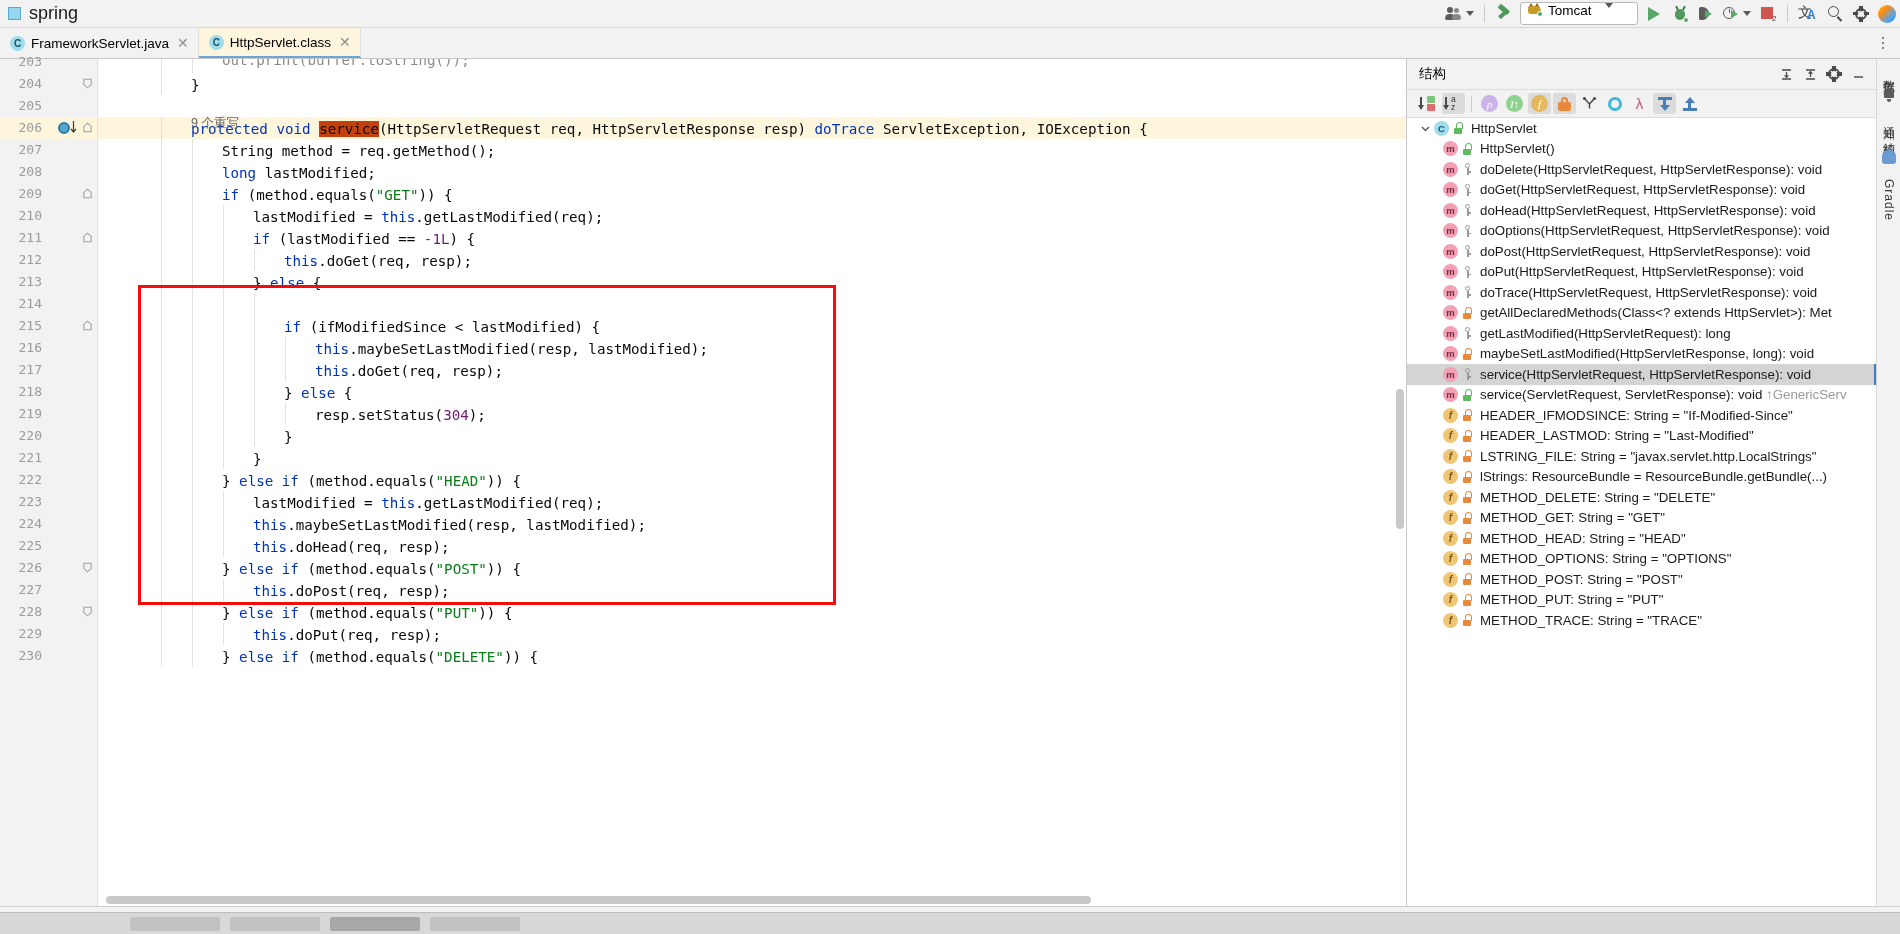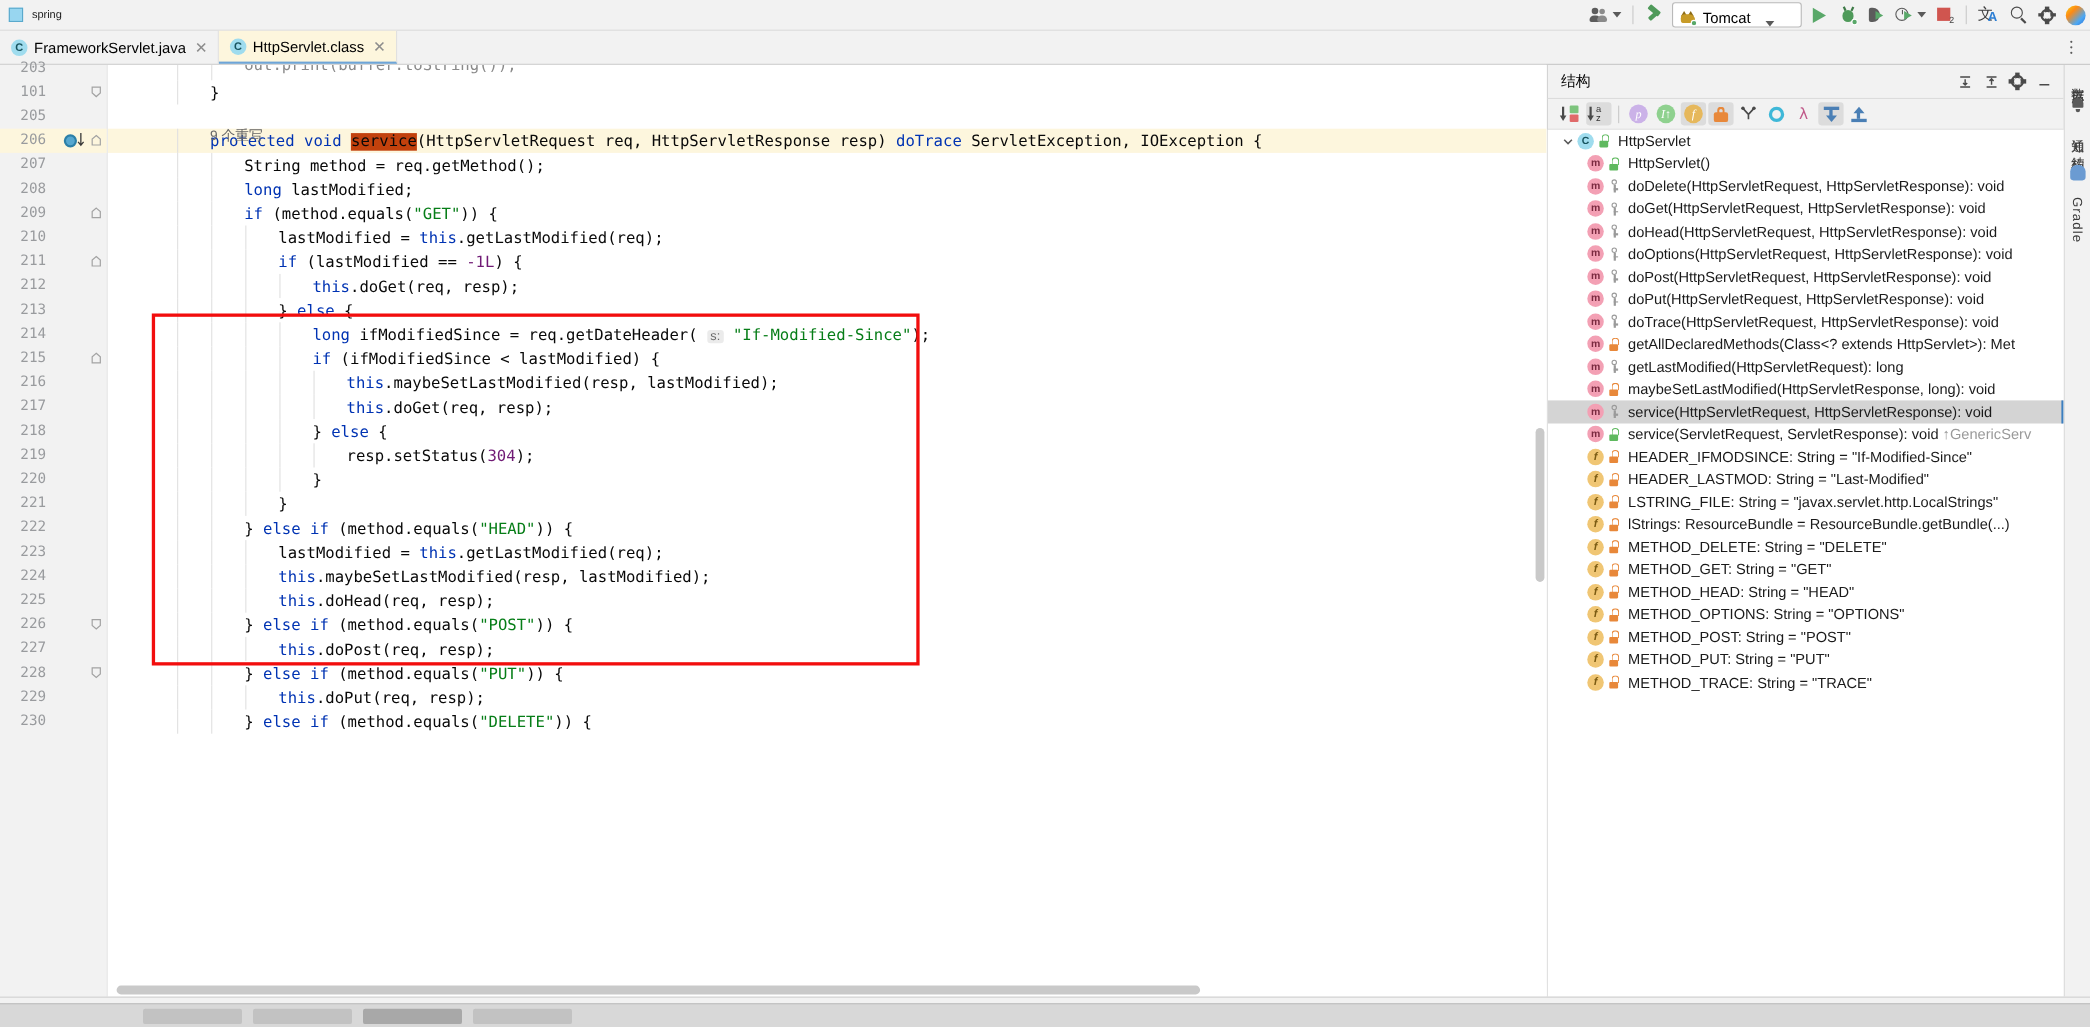--- a/index.html
+++ b/index.html
@@ -15,36 +15,36 @@
 
   
   .topbar {
     height: 28px; background: #f2f2f2; display: flex; align-items: center;
     border-bottom: 1px solid #d6d6d6; flex: 0 0 28px; padding-left: 8px;
   }
   .proj-icon {
     width: 13px; height: 13px; background: #98d6f0; border: 1px solid #5aa9cc;
     display: inline-block; margin-right: 8px; flex: 0 0 13px;
   }
-  .proj-name { font-size: 10px; color: #1a1a1a; }
+  .proj-name { font-size: 18px; color: #1a1a1a; }
   .topbar-spacer { flex: 1 1 auto; }
   .tb-group { display: flex; align-items: center; height: 28px; }
   .tb-btn {
     display: flex; align-items: center; justify-content: center;
     height: 24px; min-width: 24px; padding: 0 3px; margin: 0 1px;
     cursor: default;
   }
   .tb-sep { width: 1px; height: 17px; background: #c9c9c9; margin: 0 6px; }
   .caret-dn {
     width: 0; height: 0; border-left: 4px solid transparent;
     border-right: 4px solid transparent; border-top: 5px solid #5a5a5a;
     margin-left: 3px;
   }
   .runconfig {
-    display: flex; align-items: flex-end; height: 23px;
+    display: flex; align-items: flex-start; height: 23px;
     border: 1px solid #b9b9b9; border-radius: 3px; background: #fff;
     padding: 0 7px 0 6px; margin: 0 3px; min-width: 118px;
   }
   .runconfig .rc-label { font-size: 13.5px; margin: 0 10px 0 5px; }
   .tomcat-glyph { position: relative; width: 16px; height: 14px; }
   .tomcat-glyph .body {
     position: absolute; left: 1px; top: 3px; width: 13px; height: 8px;
     background: #c79b28; border-radius: 5px 7px 4px 4px;
   }
   .tomcat-glyph .ear1, .tomcat-glyph .ear2 {
@@ -474,21 +474,21 @@
       </div>
     </div>
   </div>
 
 
   <div class="main">
 
     <div class="editor-pane">
       <div class="gutter" id="gutter">
           <div class="ln" style="top: -5px;">203</div>
-          <div class="ln" style="top: 17px;">101</div>
+          <div class="ln" style="top: 17px;">204</div>
           <div class="fold" style="top: 19px;">
             <svg width="11" height="11" viewBox="0 0 11 11">
               <path d="M1.8 1.2 L9.2 1.2 L9.2 6.6 L5.5 9.8 L1.8 6.6 Z" fill="none" stroke="#a3a3a3" stroke-width="1.1"></path>
             </svg>
           </div>
           <div class="ln" style="top: 39px;">205</div>
           <div class="hl-row" style="top: 58px; left: 0px; right: 0px;"></div>
           <div class="ln" style="top: 61px;">206</div>
           <div class="fold" style="top: 63px;">
             <svg width="11" height="11" viewBox="0 0 11 11">
@@ -585,21 +585,20 @@
           <div class="ind-guide" style="left: 125px; top: 168px; height: 22px;"></div>
           <div class="codeline" style="top: 191px; left: 186px;"><span class="kw">this</span><span>.doGet(req, resp);</span></div>
           <div class="ind-guide" style="left: 63px; top: 190px; height: 22px;"></div>
           <div class="ind-guide" style="left: 94px; top: 190px; height: 22px;"></div>
           <div class="ind-guide" style="left: 125px; top: 190px; height: 22px;"></div>
           <div class="ind-guide" style="left: 156px; top: 190px; height: 22px;"></div>
           <div class="codeline" style="top: 213px; left: 155px;"><span>} </span><span class="kw">else</span><span> {</span></div>
           <div class="ind-guide" style="left: 63px; top: 212px; height: 22px;"></div>
           <div class="ind-guide" style="left: 94px; top: 212px; height: 22px;"></div>
           <div class="ind-guide" style="left: 125px; top: 212px; height: 22px;"></div>
-          <div class="codeline" style="top: 235px; left: 186px;"><span class="kw">long</span><span> ifModifiedSince = req.getDateHeader( </span><span class="hintchip">s:</span><span> </span><span class="str">"If-Modified-Since"</span><span>);</span></div>
           <div class="ind-guide" style="left: 63px; top: 234px; height: 22px;"></div>
           <div class="ind-guide" style="left: 94px; top: 234px; height: 22px;"></div>
           <div class="ind-guide" style="left: 125px; top: 234px; height: 22px;"></div>
           <div class="ind-guide" style="left: 156px; top: 234px; height: 22px;"></div>
           <div class="codeline" style="top: 257px; left: 186px;"><span class="kw">if</span><span> (ifModifiedSince &lt; lastModified) {</span></div>
           <div class="ind-guide" style="left: 63px; top: 256px; height: 22px;"></div>
           <div class="ind-guide" style="left: 94px; top: 256px; height: 22px;"></div>
           <div class="ind-guide" style="left: 125px; top: 256px; height: 22px;"></div>
           <div class="ind-guide" style="left: 156px; top: 256px; height: 22px;"></div>
           <div class="codeline" style="top: 279px; left: 217px;"><span class="kw">this</span><span>.maybeSetLastModified(resp, lastModified);</span></div>

